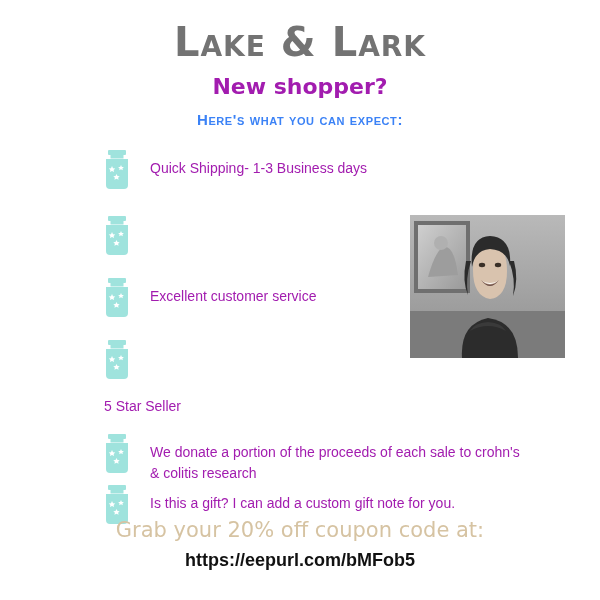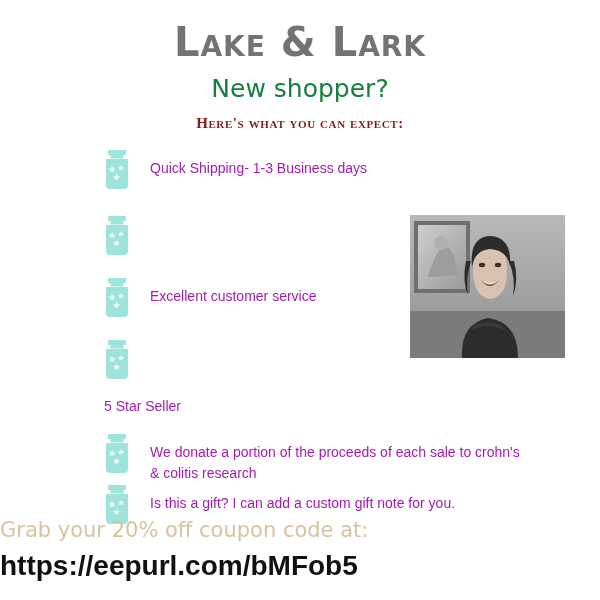--- a/index.html
+++ b/index.html
@@ -30,33 +30,33 @@
     letter-spacing: 1px;
     color: #737373;
     margin: 0;
     padding-top: 20px;
     line-height: 1.1;
     font-variant: small-caps;
   }
 
   .subtitle {
     text-align: center;
-    color: #15803d;
-    font-size: 25px;
+    color: #a21caf;
+    font-size: 22px;
     font-family: "DejaVu Sans", sans-serif;
     margin: 10px 0 0 0;
-    font-weight: normal;
+    font-weight: bold;
   }
 
   .tagline {
     text-align: center;
-    color: #7f1d1d;
+    color: #3b82f6;
     font-size: 15px;
     letter-spacing: 0.6px;
-    font-family: Liberation Serif, serif;
+    font-family: Liberation Sans, sans-serif;
     margin: 12px 0 0 0;
     font-variant: small-caps;
     font-weight: bold;
   }
 
   
   .benefits {
     position: absolute;
     top: 148px;
     left: 0;
@@ -105,30 +105,31 @@
     background: #8d8d8d;
   }
   .photo svg { display: block; }
 
   
   .footer {
     position: absolute;
     left: 0;
     top: 518px;
     width: 600px;
+    text-align: center;
   }
   .coupon-line {
     color: #d6c3a2;
     font-size: 21px;
     font-family: "DejaVu Sans", sans-serif;
     margin: 0;
   }
   .coupon-url {
     color: #111111;
-    font-size: 28px;
+    font-size: 18px;
     font-weight: bold;
     margin-top: 8px;
     font-family: "Liberation Sans", sans-serif;
   }
 </style>
 </head>
 <body>
 
 <div class="page">
 

